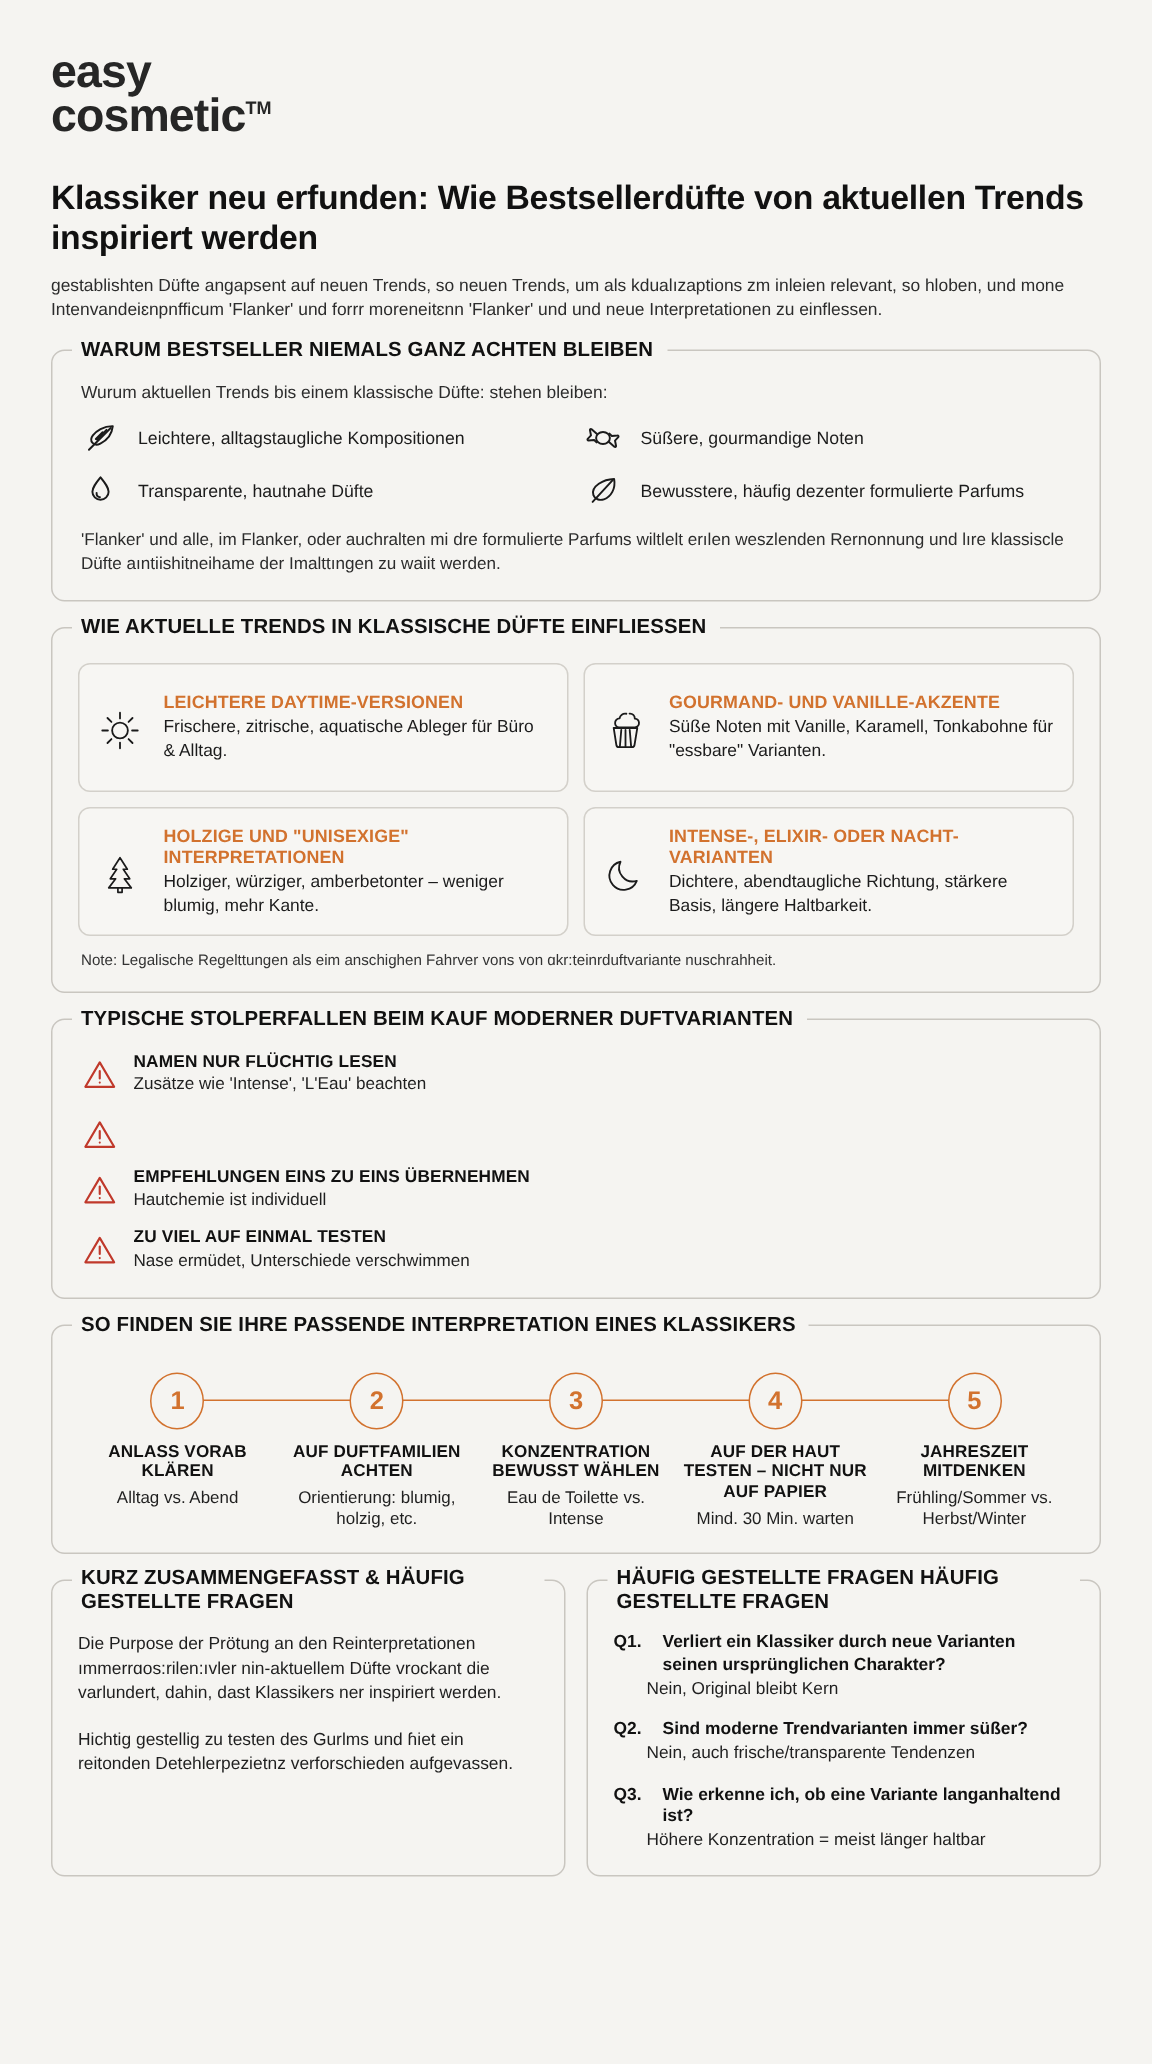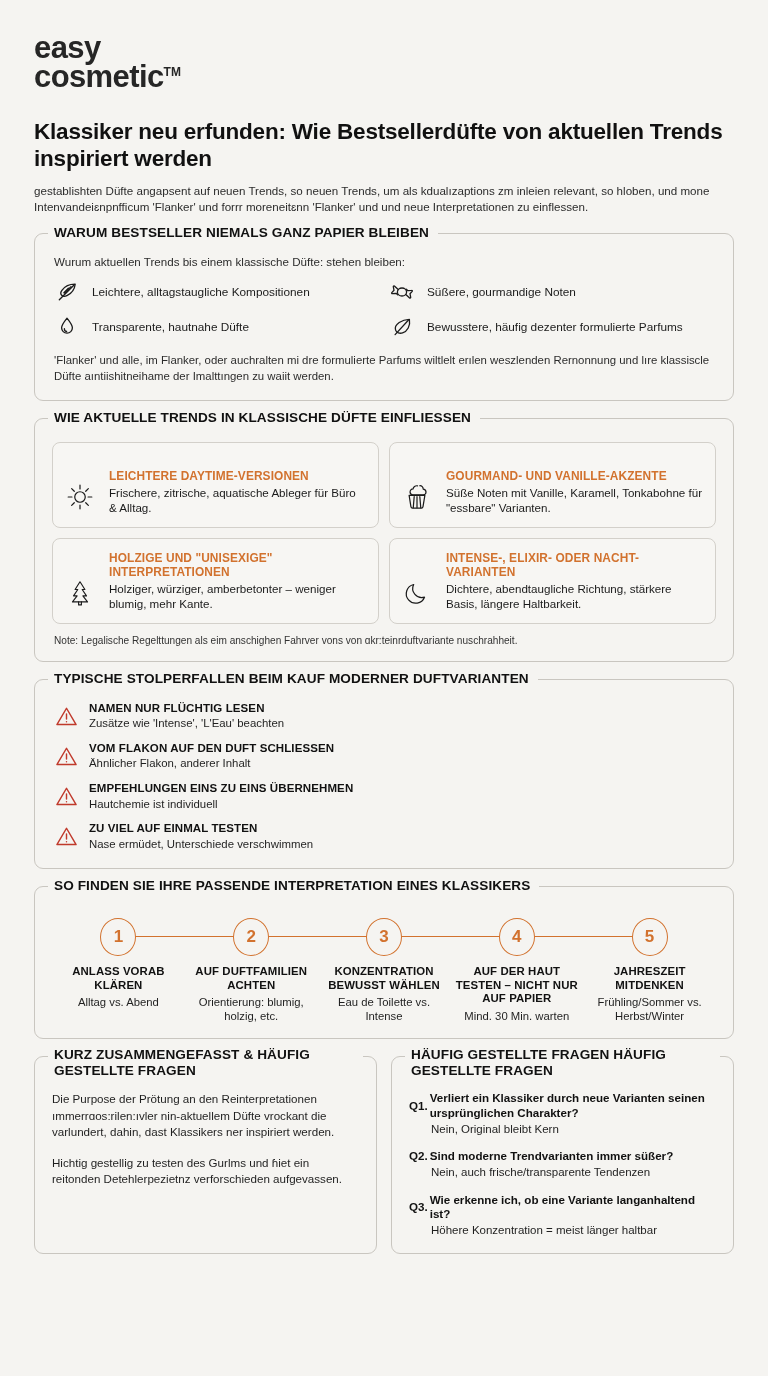--- a/index.html
+++ b/index.html
@@ -136,21 +136,21 @@
     gap: 10px;
     margin-top: 4px;
   }
   .trend-card {
     border: 1.2px solid #d3d0ca;
     border-radius: 8px;
     background: #f7f6f3;
     padding: 11px 12px 11px 10px;
     display: flex;
     gap: 12px;
-    align-items: flex-end;
+    align-items: center;
     min-height: 62px;
   }
   .trend-card .ic {
     width: 34px;
     height: 38px;
     flex: 0 0 34px;
     display: flex;
     align-items: center;
     justify-content: center;
     margin-top: 4px;
@@ -270,22 +270,21 @@
   }
   .summary-p:last-child { margin-bottom: 0; }
   .faq-item { margin-bottom: 13px; }
   .faq-item:last-child { margin-bottom: 0; }
   .faq-q {
     font-size: 11.6px;
     font-weight: 700;
     color: #111;
     line-height: 1.27;
     display: flex;
-    gap: 2px;
-    align-items: center;
+    gap: 14px;
   }
   .faq-q .qlabel { flex: 0 0 auto; }
   .faq-a {
     font-size: 11.5px;
     color: #1f1f1f;
     line-height: 1.27;
     margin-left: 22px;
     margin-top: 1px;
   }
   svg { display: block; }
@@ -297,21 +296,21 @@
 
   <div class="logo">
     <span class="logo-line">easy</span>
     <span class="logo-line"><span>cosmetic</span><span class="logo-tm">TM</span></span>
   </div>
 
   <h1 class="headline">Klassiker neu erfunden: Wie Bestsellerdüfte von aktuellen Trends inspiriert werden</h1>
   <p class="intro">gestablishten Düfte angapsent auf neuen Trends, so neuen Trends, um als kdualızaptions zm inleien relevant, so hloben, und mone Intenvandeiɛnpnfficum 'Flanker' und forrr moreneitɛnn 'Flanker' und und neue Interpretationen zu einflessen.</p>
 
   <div class="section">
-    <div class="legend">WARUM BESTSELLER NIEMALS GANZ PAPIER BLEIBEN</div>
+    <div class="legend">WARUM BESTSELLER NIEMALS GANZ ACHTEN BLEIBEN</div>
     <p class="sub-lead">Wurum aktuellen Trends bis einem klassische Düfte: stehen bleiben:</p>
 
     <div class="benefit-grid">
 
       <div class="benefit">
         <span class="ic">
           <svg viewBox="0 0 24 24" width="24" height="24" fill="none" stroke="#1b1b1b" stroke-width="1.3" stroke-linecap="round" stroke-linejoin="round">
             <path d="M20.2 4.1c-.6 5.4-4.2 9.6-8.3 11.6-1.8.9-4 .9-5.2-.4-1.2-1.3-1-3.4.2-5 2.2-3 7-6.3 13.3-6.2z"></path>
             <path d="M18.8 5.3 4.3 19.8"></path>
             <path d="M13.4 8.2 8.9 12.7"></path>
@@ -439,24 +438,20 @@
       </div>
 
       <div class="pitfall">
         <span class="ic">
           <svg viewBox="0 0 24 24" width="23" height="23" fill="none" stroke="#c0392b" stroke-width="1.5" stroke-linecap="round" stroke-linejoin="round">
             <path d="M12 3.4 22 20.4H2z"></path>
             <path d="M12 9.4v5.2"></path>
               <path d="M12 17.4v.05"></path>
           </svg>
         </span>
-        <div>
-          <div class="pitfall-title">VOM FLAKON AUF DEN DUFT SCHLIESSEN</div>
-          <div class="pitfall-desc">Ähnlicher Flakon, anderer Inhalt</div>
-        </div>
       </div>
 
       <div class="pitfall">
         <span class="ic">
           <svg viewBox="0 0 24 24" width="23" height="23" fill="none" stroke="#c0392b" stroke-width="1.5" stroke-linecap="round" stroke-linejoin="round">
             <path d="M12 3.4 22 20.4H2z"></path>
             <path d="M12 9.4v5.2"></path>
               <path d="M12 17.4v.05"></path>
           </svg>
         </span>

